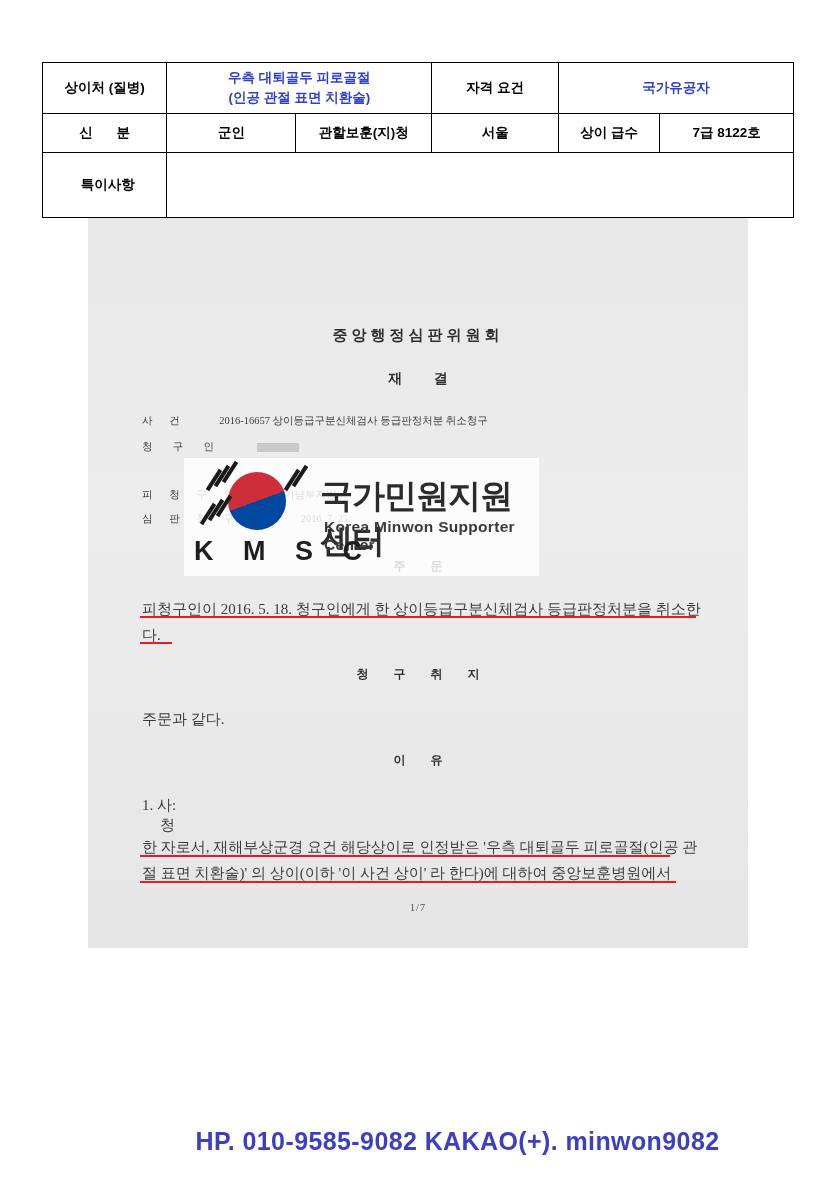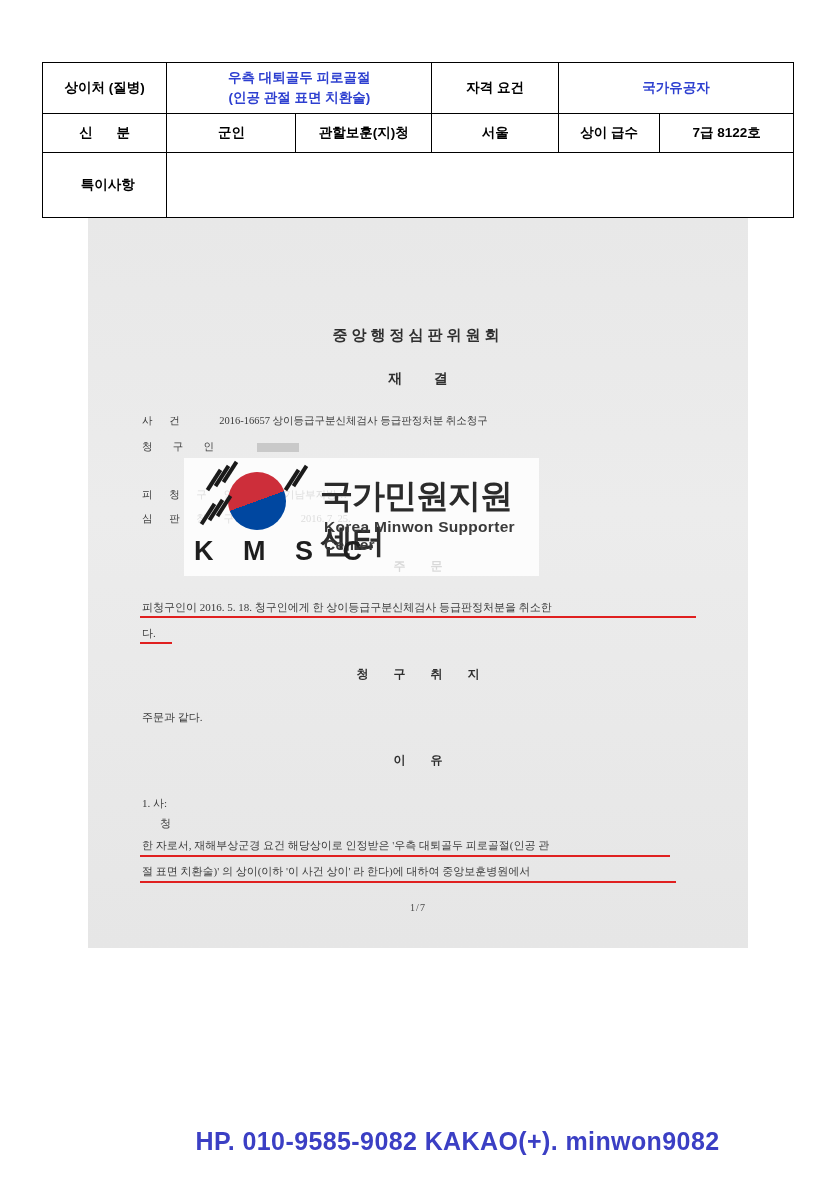--- a/index.html
+++ b/index.html
@@ -135,21 +135,21 @@
     text-align: center;
     font-size: 12px;
     font-weight: bold;
     letter-spacing: 11px;
     text-indent: 11px;
     color: #2f2f2f;
   }
   .body-line {
     position: absolute;
     left: 54px;
-    font-size: 11px;
+    font-size: 15px;
     color: #3b3b3b;
     white-space: nowrap;
   }
   .underline-red {
     position: absolute;
     height: 1.6px;
     background: #e02020;
   }
   .page-no {
     position: absolute;

